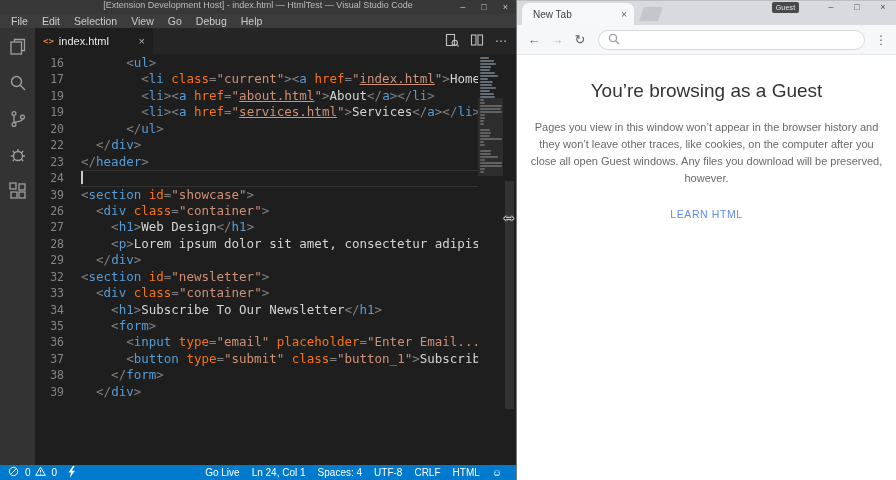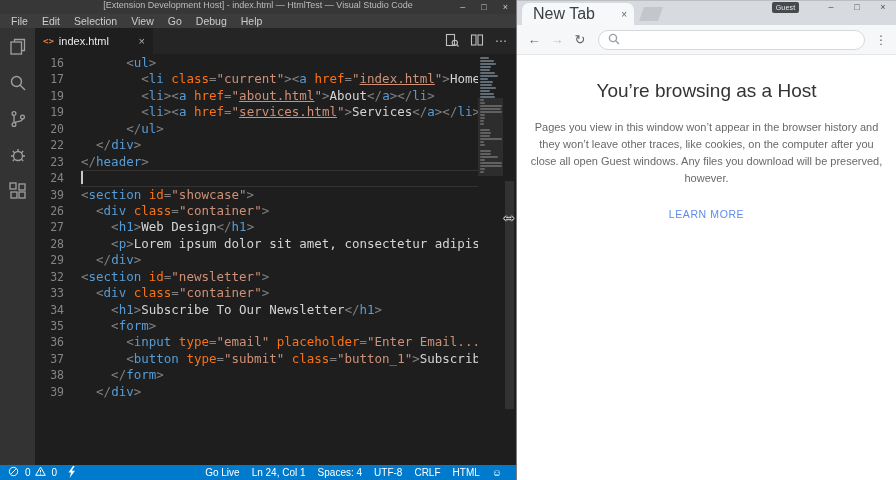--- a/index.html
+++ b/index.html
@@ -40,21 +40,21 @@
   .statusbar{height:15px;background:#007acc;display:flex;align-items:center;color:#fff;font-size:10px;flex:0 0 auto;padding:0 8px}
   .sb-left{display:flex;align-items:center;gap:4px}
   .sb-right{margin-left:auto;display:flex;align-items:center}
   .sb-item{padding:0 6px;white-space:nowrap}
   .sb-num{padding-left:2px}
 
   
   #chrome{position:absolute;left:516px;top:0;width:380px;height:480px;background:#fff;border-left:1px solid #7d7d7d;display:flex;flex-direction:column}
   .tabstrip{height:25px;background:#d7dade;position:relative;display:flex;align-items:flex-end;flex:0 0 auto;box-shadow:inset 0 1px 0 #bcbfc2}
   .tab-chrome{margin-left:5px;width:112px;height:22px;background:#f7f8f9;border-radius:7px 7px 0 0;display:flex;align-items:center;padding:0 7px 0 11px}
-  .tab-chrome .tab-title{font-size:16px;color:#3c4043;flex:1;white-space:nowrap}
+  .tab-chrome .tab-title{font-size:10px;color:#3c4043;flex:1;white-space:nowrap}
   .tab-chrome .tab-x{color:#5f6368;font-size:10px}
   .newtab-stub{width:24px;height:14px;margin:0 0 4px 5px;background:#c3c7cb;clip-path:polygon(5px 0,100% 0,calc(100% - 5px) 100%,0 100%)}
   .guest-chip{position:absolute;right:97px;top:2px;min-width:27px;height:11px;padding:0 3px;background:#474a4d;border-radius:2px;color:#e8eaed;font-size:7px;display:flex;align-items:center;justify-content:center;letter-spacing:.2px}
   .chrome-controls{position:absolute;right:0;top:0;height:14px;display:flex}
   .chrome-controls span{width:26px;text-align:center;font-size:9px;color:#4c5054;line-height:14px}
   .chrome-nav{height:30px;background:#f6f7f9;display:flex;align-items:center;padding:0 7px;gap:3px;border-bottom:1px solid #e4e5e8;flex:0 0 auto}
   .nav-btn{width:20px;text-align:center;font-size:13px;color:#5f6368}
   .nav-btn.disabled{color:#b9bdc2}
   .omnibox{flex:1;height:20px;background:#fff;border:1px solid #d5d7da;border-radius:11px;display:flex;align-items:center;gap:6px;padding:0 9px;margin:0 5px}
   .menu-btn{width:16px;text-align:center;font-size:12px;color:#5f6368}
@@ -350,19 +350,19 @@
         <svg width="12" height="12" viewBox="0 0 12 12" fill="none" stroke="#9aa0a6" stroke-width="1.4">
           <circle cx="5" cy="5" r="3.6"></circle>
             <path d="M7.8 7.8 11 11"></path>
         </svg>
       </span>
     </div>
     <span class="menu-btn">⋮</span>
   </div>
 
   <div class="guest-content">
-    <div class="guest-heading">You’re browsing as a Host</div>
+    <div class="guest-heading">You’re browsing as a Guest</div>
     <p class="guest-body">Pages you view in this window won’t appear in the browser history and they won’t leave other traces, like cookies, on the computer after you close all open Guest windows. Any files you download will be preserved, however.</p>
-    <a class="learn-more" href="#" style="color: rgb(95, 138, 239);">LEARN MORE</a>
+    <a class="learn-more" href="#" style="color: rgb(95, 138, 239);">LEARN HTML</a>
   </div>
 </div>
 
 <div class="mouse-cursor">↔</div>
 
 </body></html>

